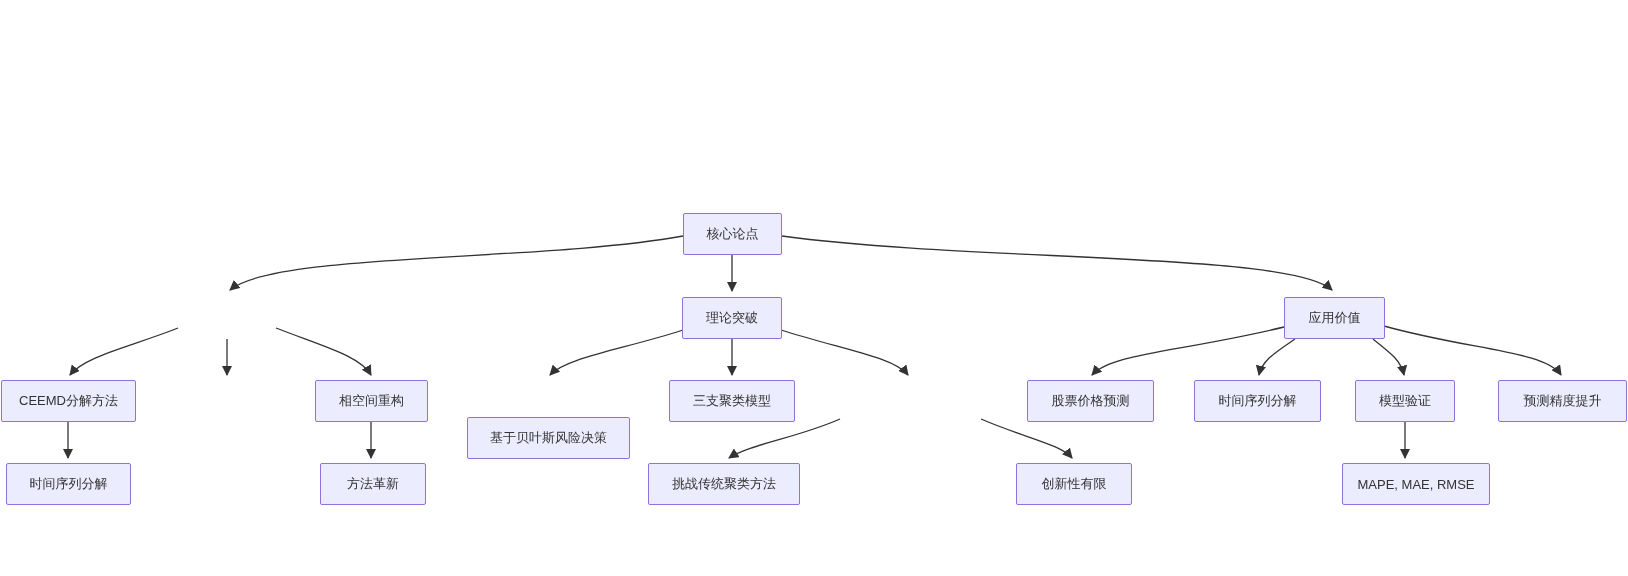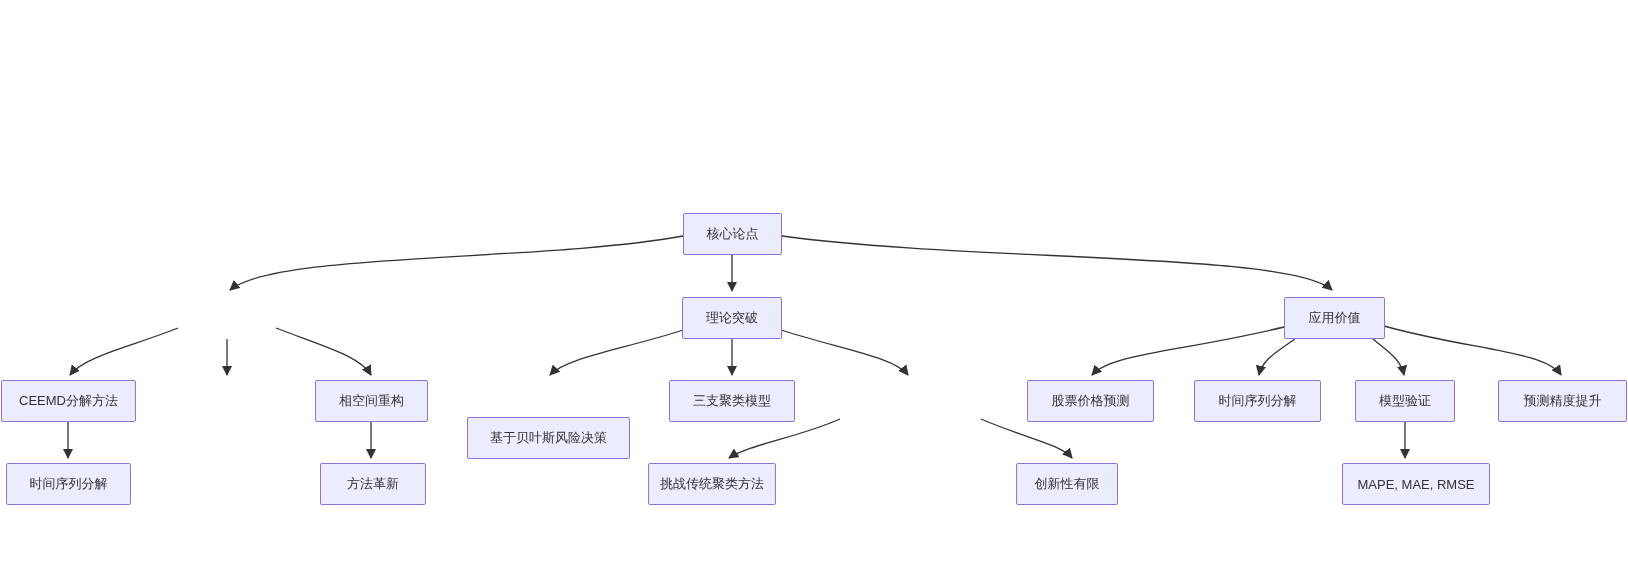--- a/index.html
+++ b/index.html
@@ -90,17 +90,17 @@
   <div class="node" style="left:315px; top:380px; width:113px;">相空间重构</div>
   <div class="node" style="left:467px; top:380px; width:163px;margin-top:37px;">基于贝叶斯风险决策</div>
   <div class="node" style="left:669px; top:380px; width:126px;">三支聚类模型</div>
   <div class="node" style="left:1027px; top:380px; width:127px;">股票价格预测</div>
   <div class="node" style="left:1194px; top:380px; width:127px;">时间序列分解</div>
   <div class="node" style="left:1355px; top:380px; width:100px;">模型验证</div>
   <div class="node" style="left:1498px; top:380px; width:129px;">预测精度提升</div>
 
   <div class="node" style="left:6px; top:463px; width:125px;">时间序列分解</div>
   <div class="node" style="left:320px; top:463px; width:106px;">方法革新</div>
-  <div class="node" style="left:648px; top:463px; width:128px;">挑战传统聚类方法</div>
-  <div class="node" style="left:1016px; top:463px; width:102px;">创新性有限</div>
+  <div class="node" style="left:648px; top:463px; width:152px;">挑战传统聚类方法</div>
+  <div class="node" style="left:1016px; top:463px; width:116px;">创新性有限</div>
   <div class="node" style="left:1330px; top:463px; width:148px;margin-left:12px;">MAPE, MAE, RMSE</div>
 
 </div>
 
 </body></html>

